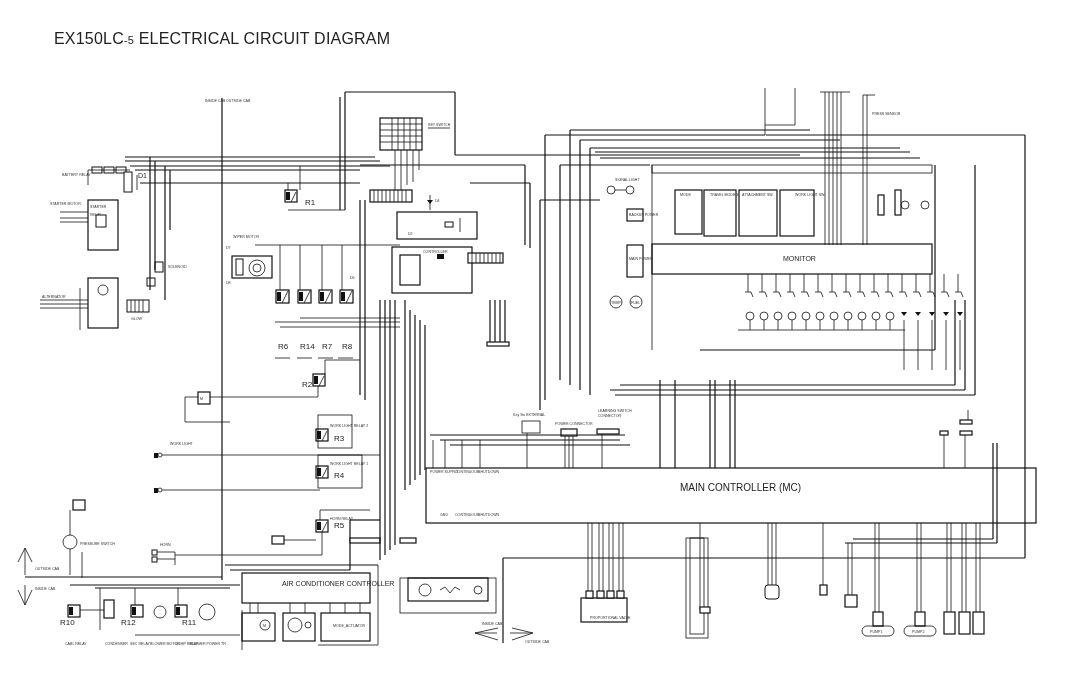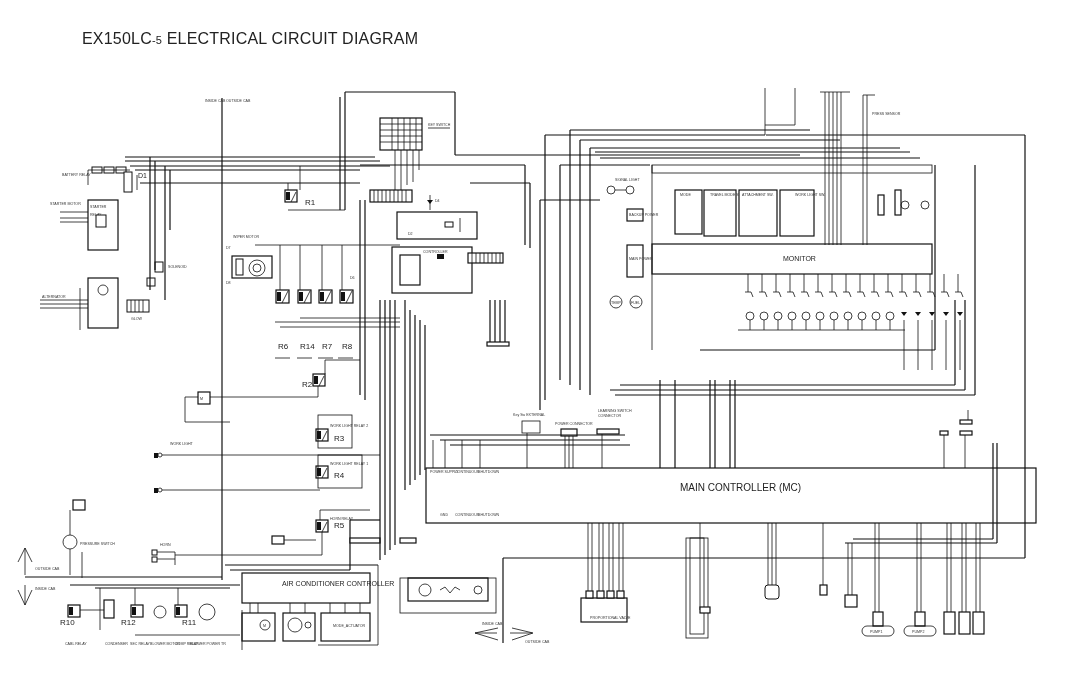--- a/index.html
+++ b/index.html
@@ -1,17 +1,17 @@
 <!DOCTYPE html>
 <html><head>
 <meta charset="utf-8">
 <style>
   html, body { margin: 0; padding: 0; background: #ffffff; }
   body { width: 1083px; height: 695px; position: relative; overflow: hidden; font-family: "Liberation Sans", sans-serif; }
-  #page-title { position: absolute; left: 54px; top: 30px; font-size: 16px; color: #222; letter-spacing: 0.2px; font-family: "Liberation Sans", sans-serif; margin-left: 28px; }
+  #page-title { position: absolute; left: 54px; top: 30px; font-size: 16px; color: #222; letter-spacing: 0.2px; font-family: "Liberation Sans", sans-serif; }
   #page-title .sub { font-size: 11px; }
   svg#diagram { position: absolute; left: 0; top: 0; }
   .w { stroke: #111; stroke-width: 1.2; fill: none; }
   .wt { stroke: #111; stroke-width: 0.8; fill: none; }
   .box { stroke: #111; stroke-width: 1.2; fill: #fff; }
   .boxf { stroke: #111; stroke-width: 1; fill: #fff; }
   .big { font-family: "Liberation Sans", sans-serif; font-size: 10px; fill: #222; }
   .mid { font-family: "Liberation Sans", sans-serif; font-size: 7px; fill: #222; }
   .sm { font-family: "Liberation Sans", sans-serif; font-size: 3.6px; fill: #333; }
   .relay-label { font-family: "Liberation Sans", sans-serif; font-size: 8px; fill: #222; }

